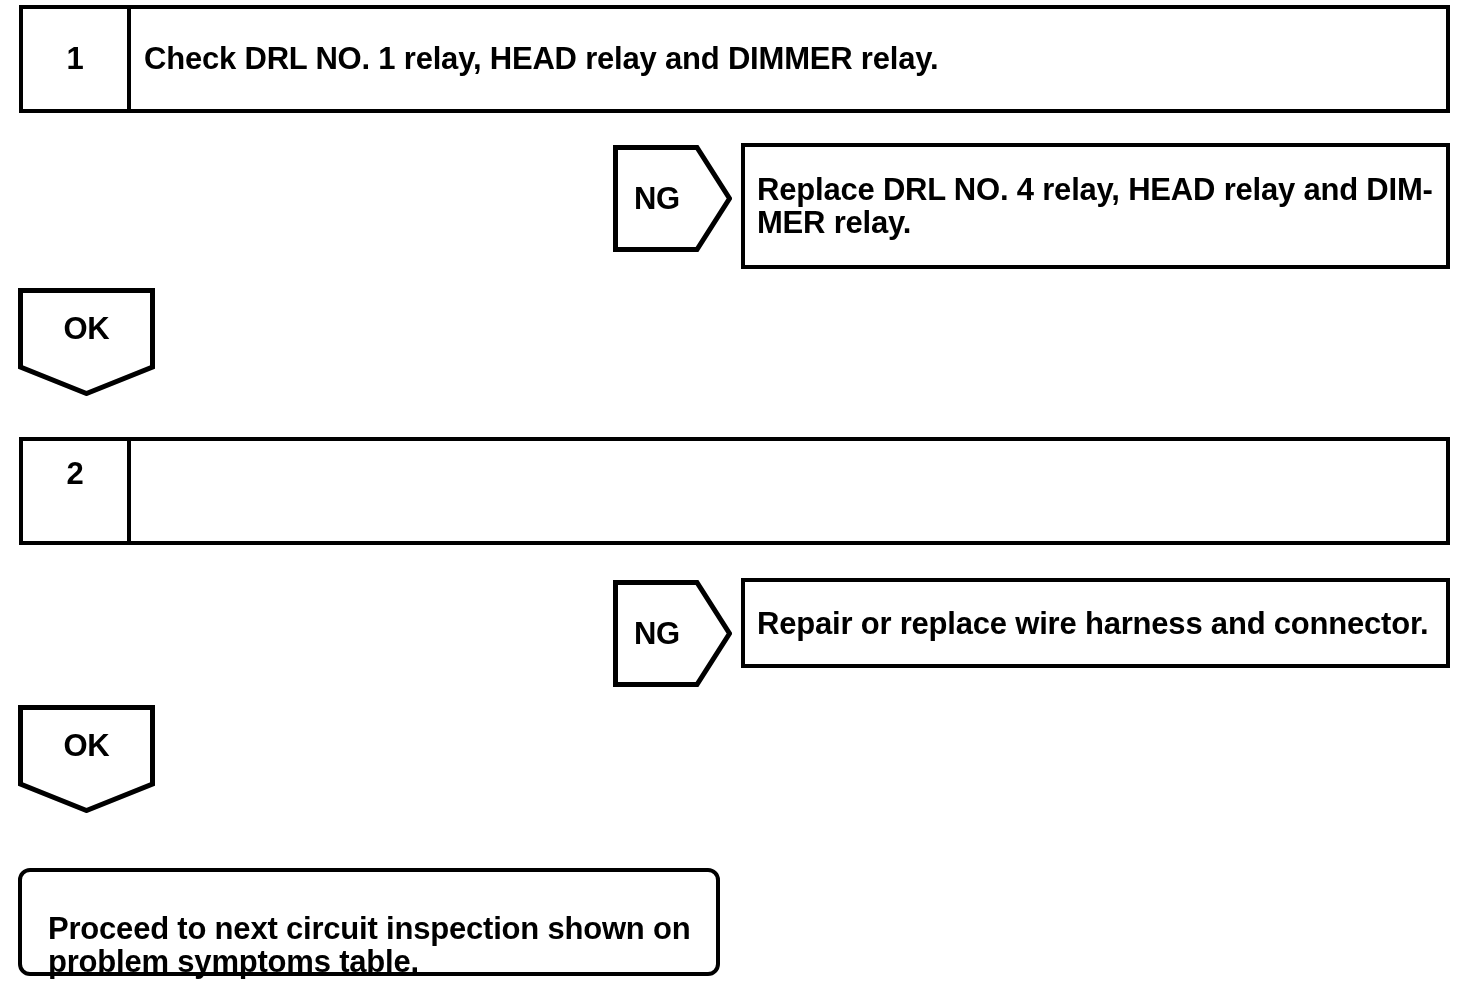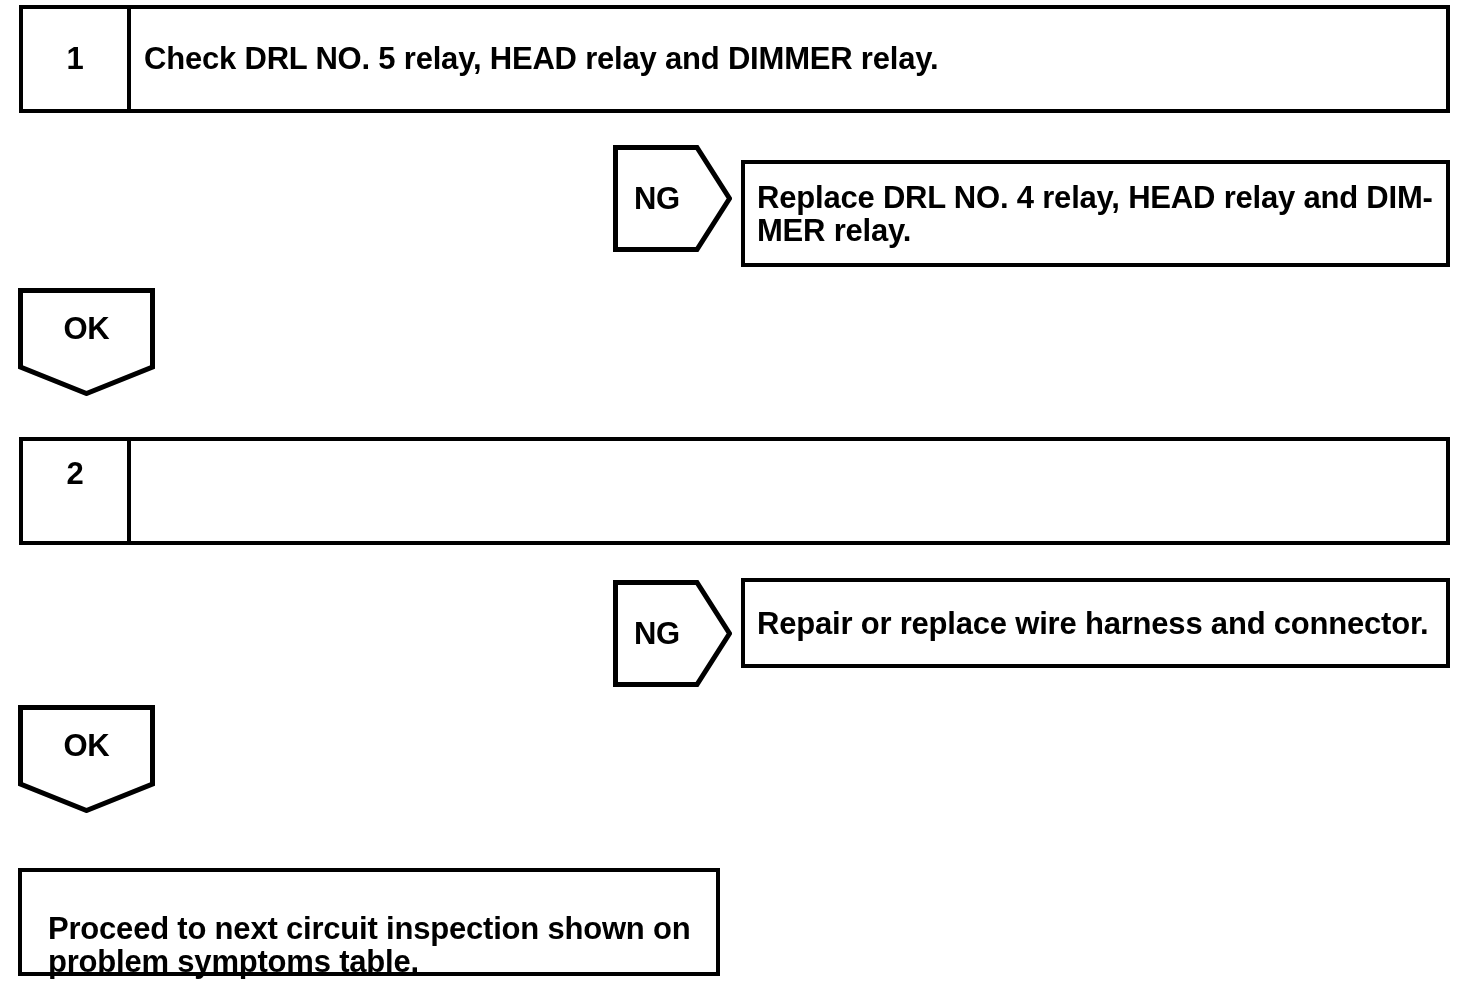--- a/index.html
+++ b/index.html
@@ -60,20 +60,21 @@
     white-space: pre-line;
   }
   
   .final-box {
     left: 18px;
     top: 868px;
     width: 702px;
     height: 108px;
     padding: 7px 16px 0 26px;
     white-space: pre-line;
+    border-radius: 12px;
   }
   .shape {
     position: absolute;
     display: block;
   }
   .shape text {
     font-family: "Liberation Sans", sans-serif;
     font-weight: bold;
     font-size: 31px;
     letter-spacing: -0.2px;
@@ -88,29 +89,29 @@
 </style>
 </head>
 <body>
 
 <div class="canvas">
 
   <div class="box step-box pad-one" style="top:5px;">
     <div class="num-cell">
       <span>1</span>
     </div>
-    <div class="instr-cell">Check DRL NO. 5 relay, HEAD relay and DIMMER relay.</div>
+    <div class="instr-cell">Check DRL NO. 1 relay, HEAD relay and DIMMER relay.</div>
   </div>
 
   <svg class="shape" style="left:613px; top:145px;" width="119" height="107" viewBox="0 0 119 107">
     <polygon points="2.5,2.5 84,2.5 116.5,53.5 84,104.5 2.5,104.5"></polygon>
     <text x="44" y="64" text-anchor="middle">NG</text>
   </svg>
 
-  <div class="box action-box" style="top:160px; height:107px;">
+  <div class="box action-box" style="top:143px; height:126px;">
     <div>Replace DRL NO. 4 relay, HEAD relay and DIM-
 MER relay.</div>
   </div>
 
   <svg class="shape" style="left:18px; top:288px;" width="137" height="108" viewBox="0 0 137 108">
     <polygon points="2.5,2.5 134.5,2.5 134.5,79 68.5,105.5 2.5,79"></polygon>
     <text x="68.5" y="51" text-anchor="middle">OK</text>
   </svg>
 
   <div class="box step-box pad-two" style="top:437px;">

